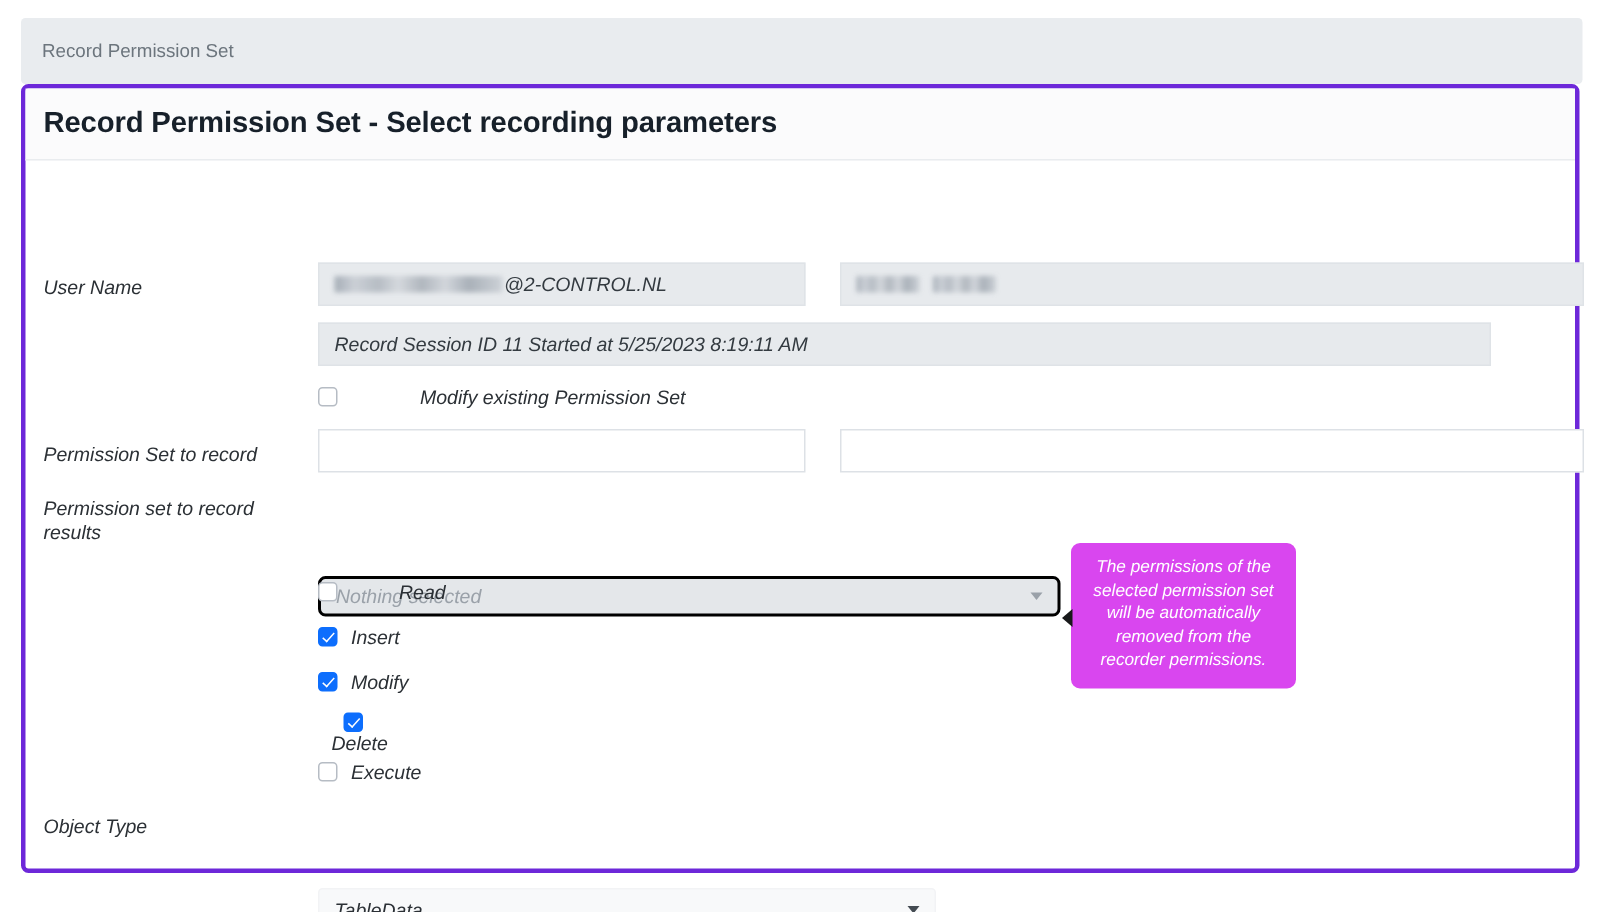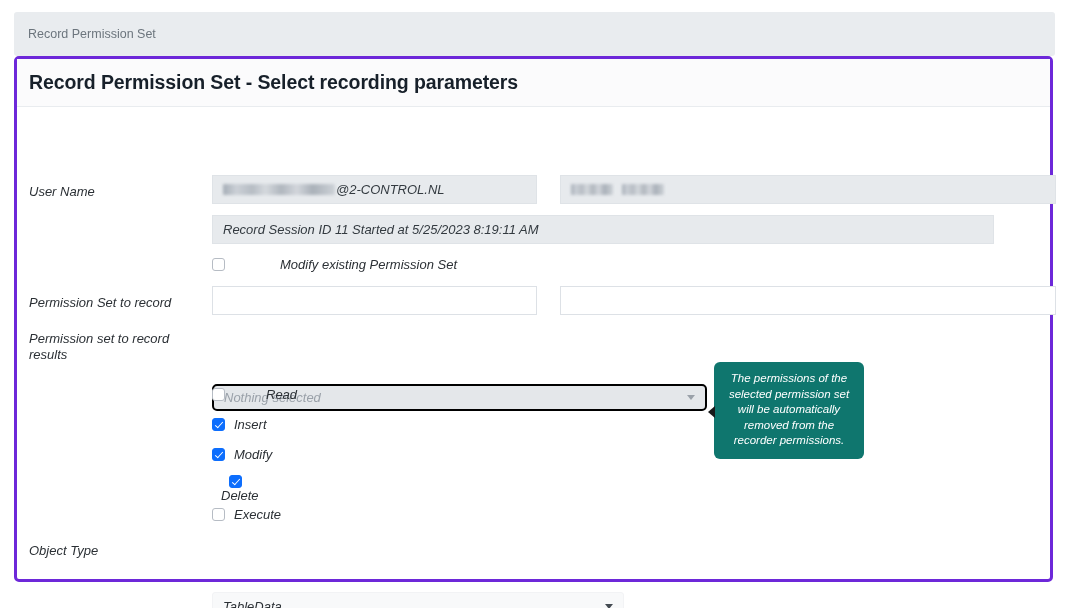--- a/index.html
+++ b/index.html
@@ -206,21 +206,21 @@
     border-right: 4px solid transparent;
     border-top: 5px solid #444b52;
   }
 
   
   .tooltip {
     position: absolute;
     left: 697px;
     top: 255px;
     width: 150px;
-    background: #0f766e;
+    background: #d946ef;
     border-radius: 6px;
     padding: 9px 8px 10px;
     box-sizing: border-box;
     color: #ffffff;
     font-size: 11.5px;
     line-height: 15.5px;
     text-align: center;
   }
   .tooltip::after {
     content: "";

